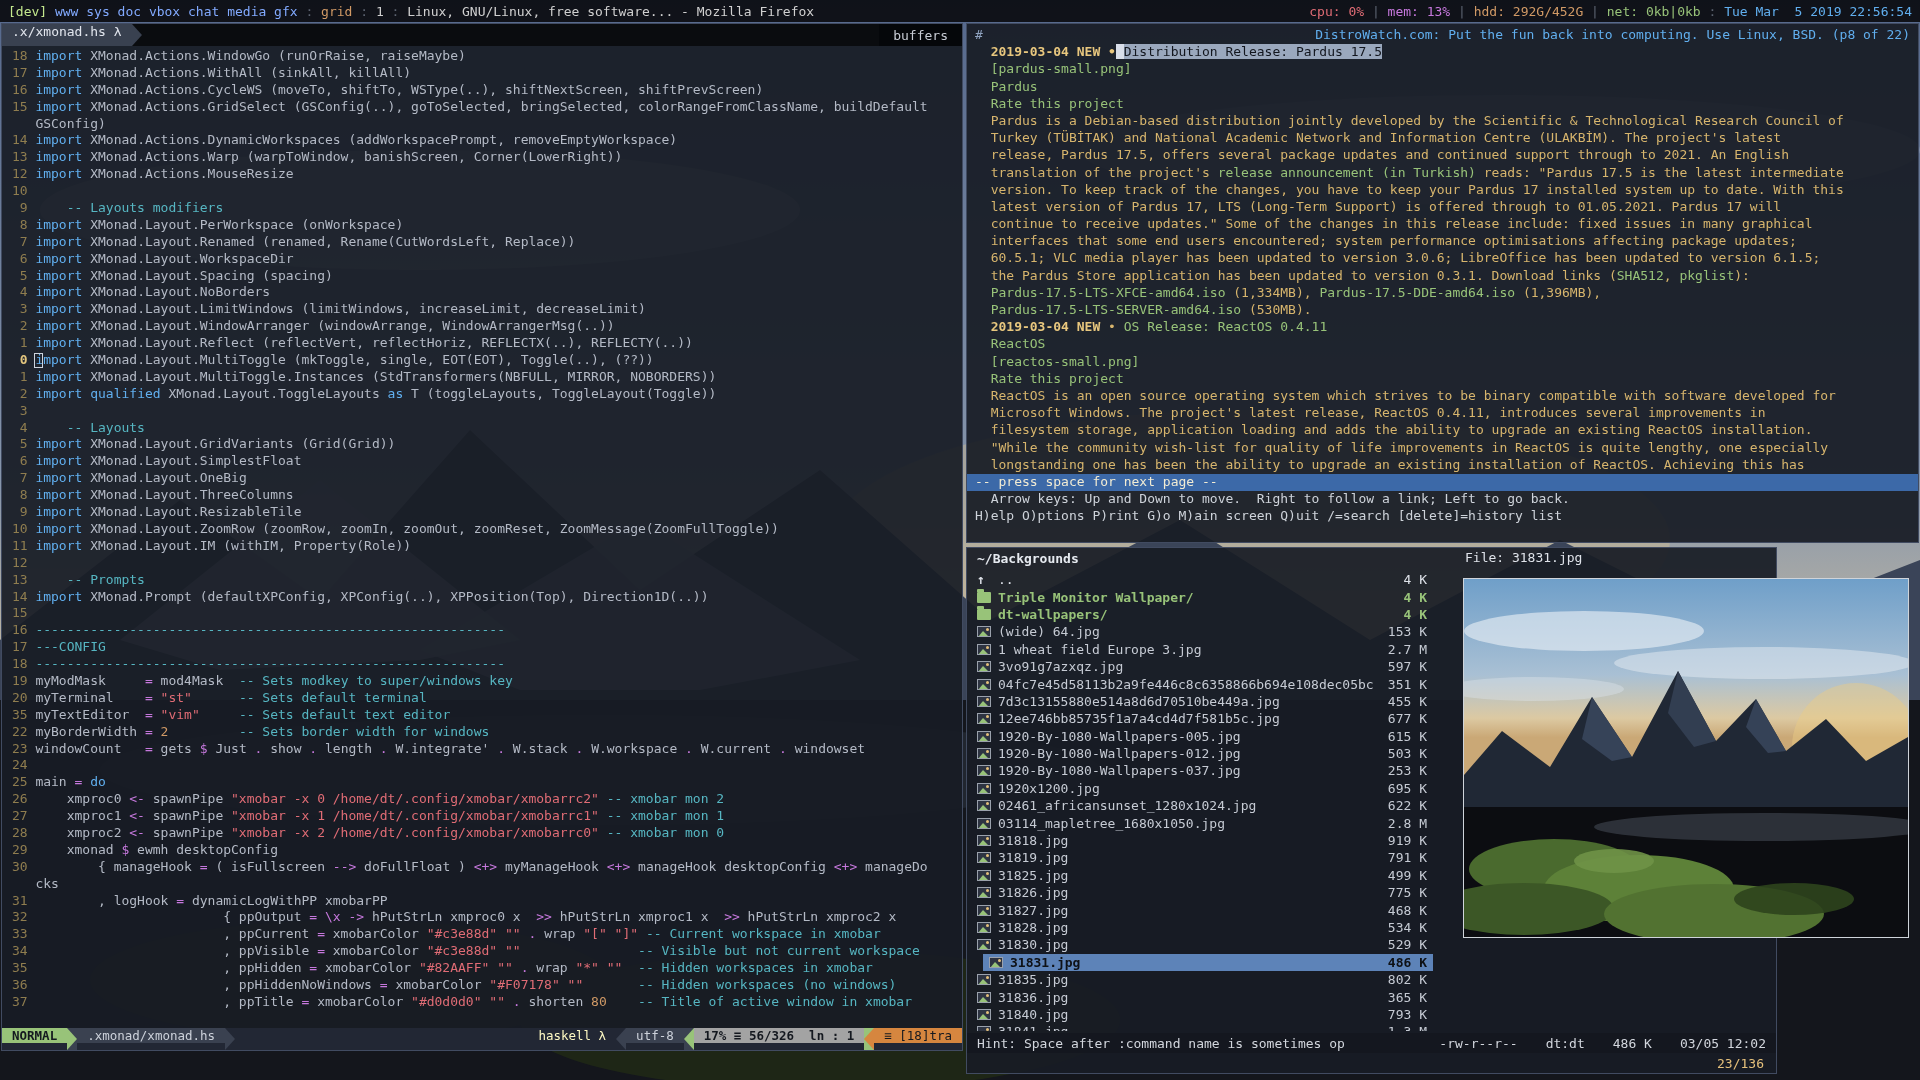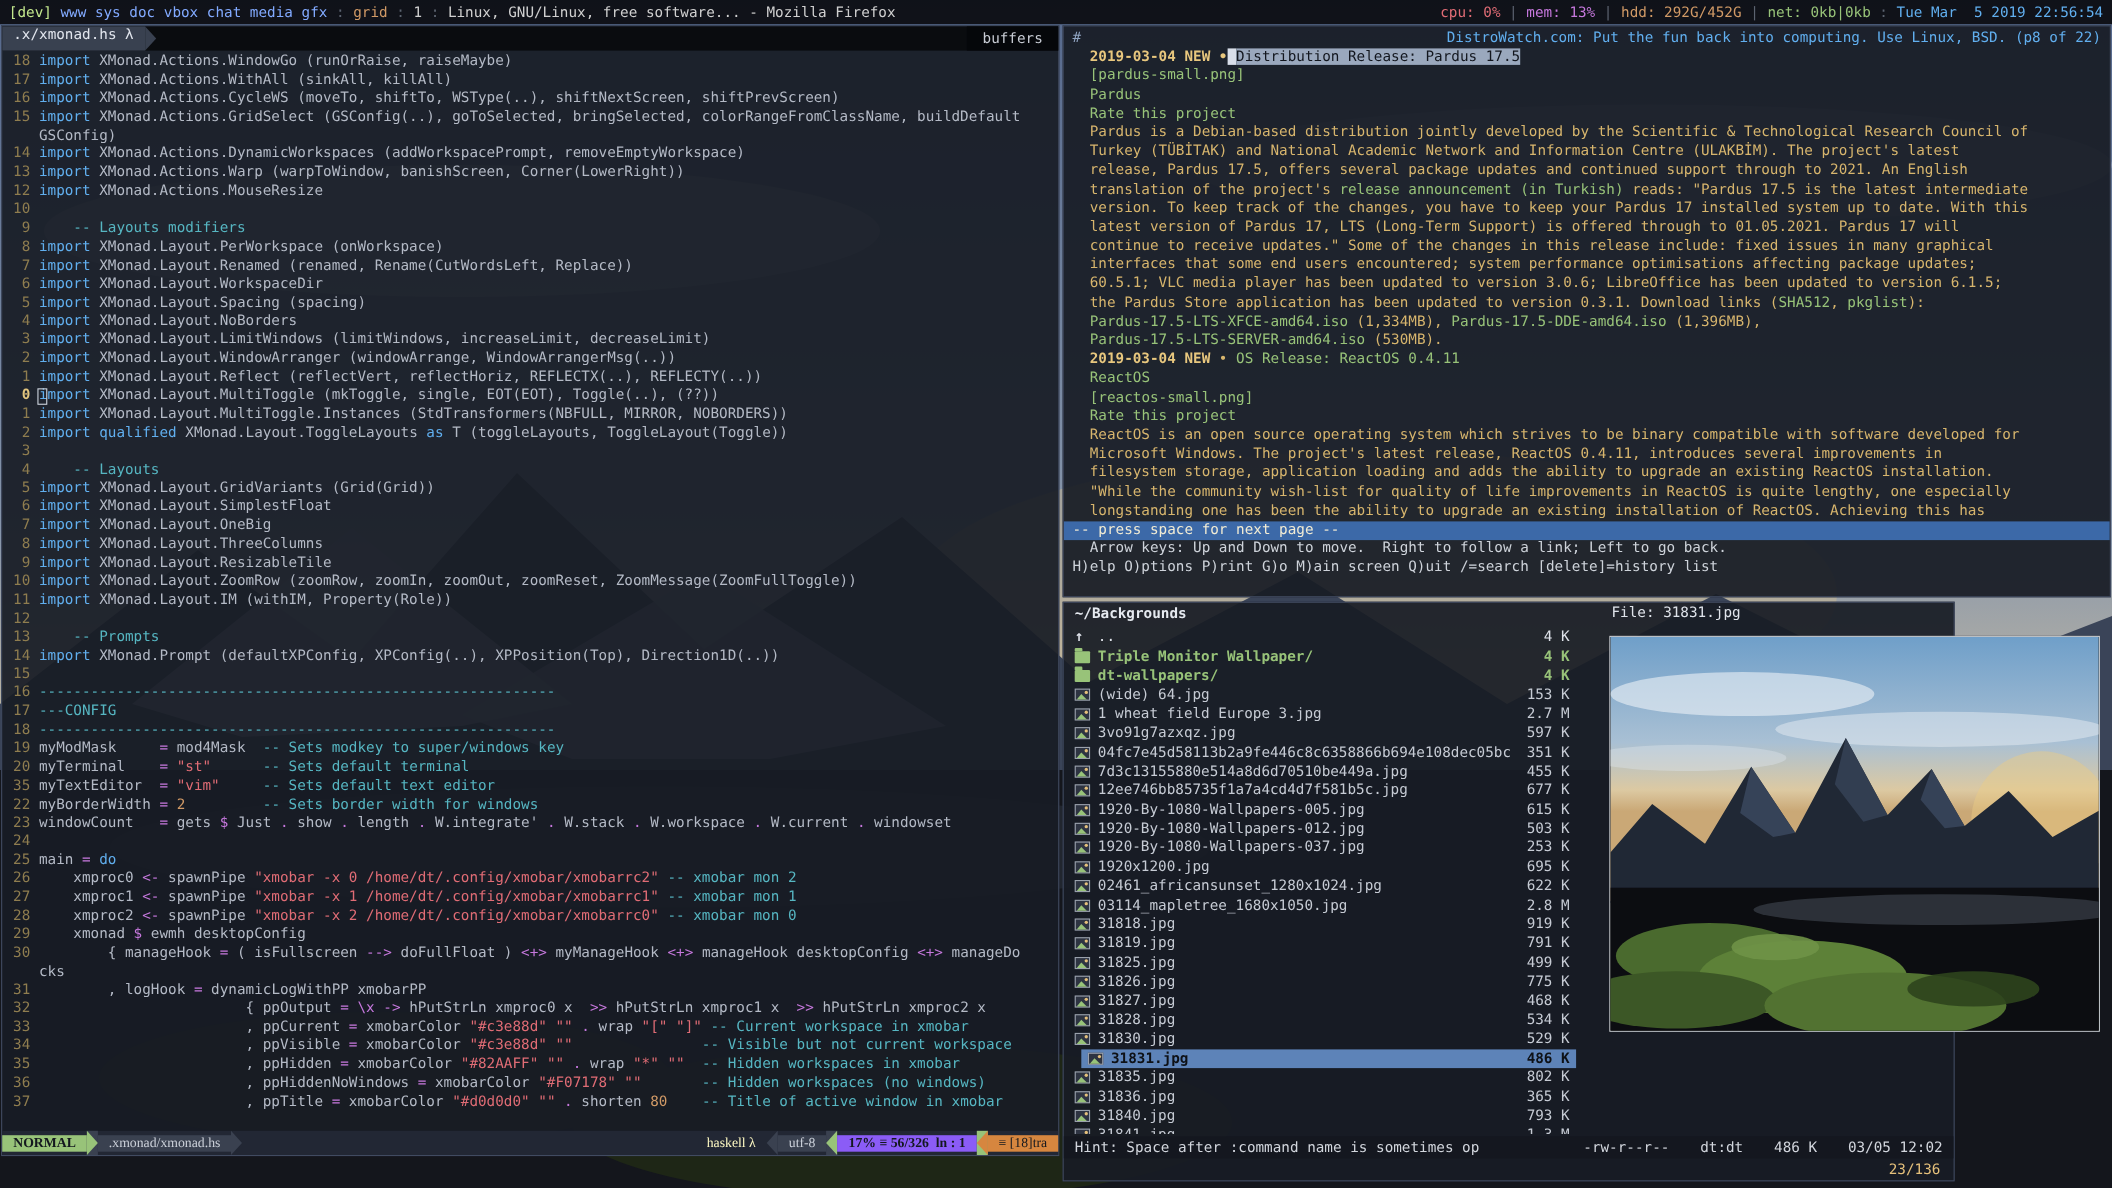--- a/index.html
+++ b/index.html
@@ -26,28 +26,28 @@
   .vimbody{position:absolute;left:0;top:22px;right:0;bottom:22px;overflow:hidden;padding:2px 0 0 6px;font-size:13px;line-height:16.9px;}
   .vrow{white-space:pre;height:16.9px;}
   .ln{display:inline-block;width:2.5ch;text-align:right;color:#8f7d4f;margin-right:1ch;}
   .ln.cur{color:#e2c57e;font-weight:bold;}
   .vcode{position:relative;}
   .cursorrow .vcode::before{content:"";position:absolute;left:-1px;top:1px;width:7px;height:13px;border:1px solid #cdd4de;}
   .kw{color:#61afef;} .cm{color:#56b6c2;} .st{color:#e06c75;} .num{color:#d19a66;} .op{color:#c678dd;}
   .vimbody, .vcode{color:#b4bac6;}
 
   
-  .statusline{position:absolute;left:0;right:0;bottom:0;height:22px;display:flex;align-items:center;font-size:12.5px;background:#222734;font-family:Liberation Serif, serif;}
+  .statusline{position:absolute;left:0;right:0;bottom:0;height:22px;display:flex;align-items:flex-start;font-size:12.5px;background:#222734;}
   .sl{display:flex;align-items:center;padding:0 10px;white-space:pre;}
   .sl-mode{background:#98c379;color:#14181f;font-weight:bold;}
   .sl-file{background:#3a4150;color:#ccd1da;}
   .sl-mid{flex:1;}
   .sl-ft{color:#fef9c3;}
   .sl-enc{background:#3a4150;color:#ccd1da;}
-  .sl-pos{background:#8b5cf6;color:#14181f;font-weight:bold;}
+  .sl-pos{background:#a3a3a3;color:#14181f;font-weight:bold;}
   .sl-warn{background:#d6863f;color:#14181f;}
   .arr{width:0;height:0;border-top:11px solid transparent;border-bottom:11px solid transparent;}
 
   
   #win-lynx{left:966px;top:23px;width:953px;height:520px;font-size:13px;}
   .lynx-inner{position:absolute;left:0;top:0;right:0;bottom:0;padding:3px 8px 0 8px;overflow:hidden;}
   .lx-titlebar{display:flex;height:17.2px;white-space:pre;}
   .lx-hash{color:#8fa3c0;}
   .lx-titlebar .sp{flex:1;}
   .lx-title{color:#61afef;}

